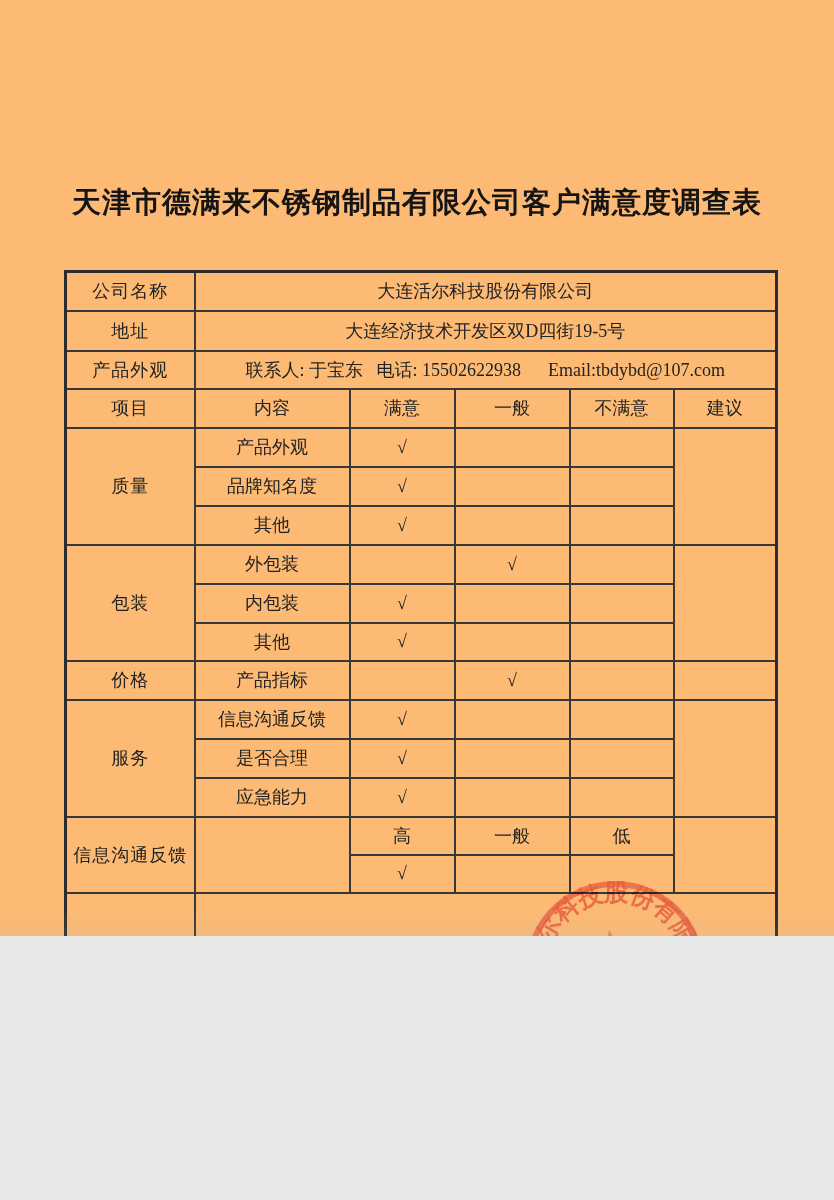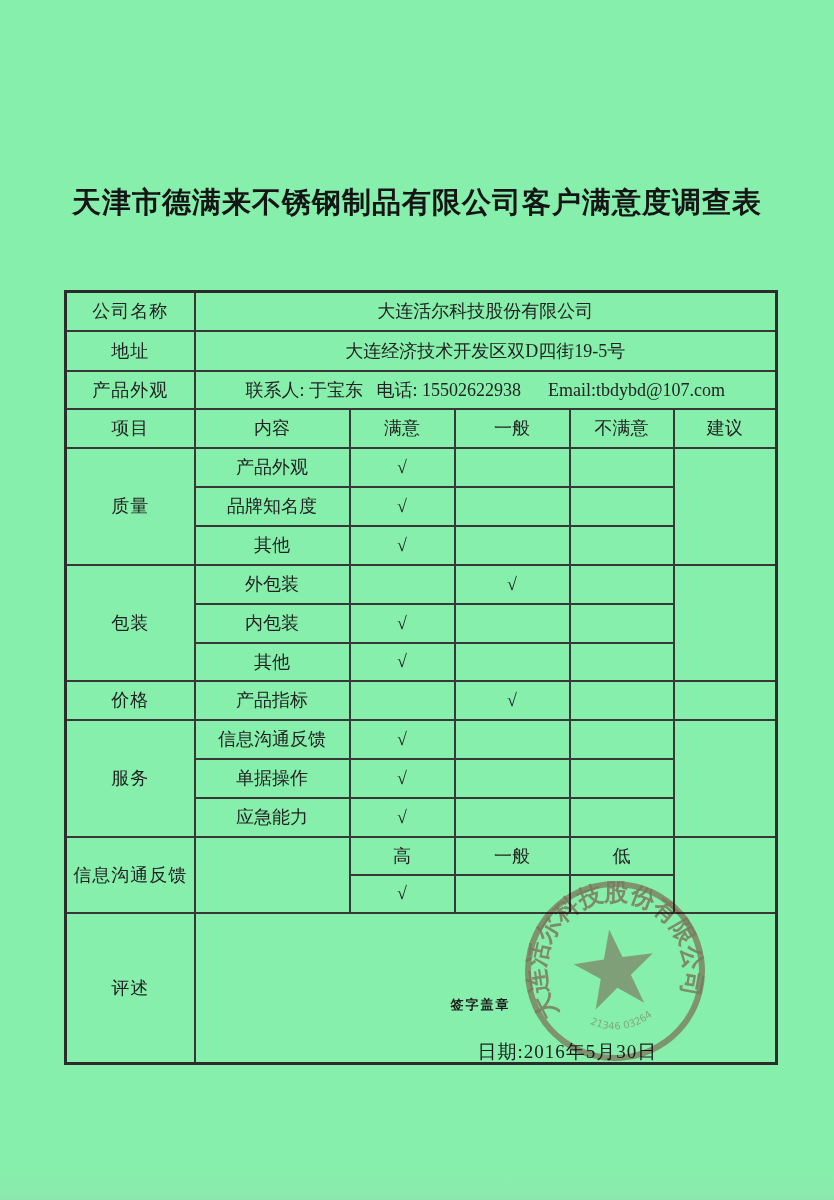--- a/index.html
+++ b/index.html
@@ -1,37 +1,37 @@
 <!DOCTYPE html>
 <html><head>
 <meta charset="utf-8">
 <style>
   html,body{margin:0;padding:0;background:#e8e8e8;}
   .page{
     position:relative;
-    width:834px;height:1200px;
+    width:834px;height:936px;
     margin:0 auto;
-    background:#86efac;
+    background:#fdba74;
     overflow:hidden;
     font-family:"Liberation Serif","DejaVu Serif",serif;
     color:#1d1d1d;
   }
   .doc-title{
     position:absolute;
     top:183px;left:0;right:0;
     text-align:center;
     font-size:29px;
     font-weight:bold;
     letter-spacing:1px;
     color:#151515;
     margin:0;
   }
   table.survey{
     position:absolute;
-    left:64px;top:290px;
+    left:64px;top:270px;
     width:711px;
     border-collapse:collapse;
     table-layout:fixed;
     font-size:18px;
     color:#222;
   }
   table.survey td{
     border:2px solid #383838;
     text-align:center;
     vertical-align:middle;
@@ -158,21 +158,21 @@
 
       <tr style="height:39px">
         <td rowspan="3" class="label-col">服务</td>
         <td>信息沟通反馈</td>
         <td class="check">√</td>
         <td class="check"></td>
         <td class="check"></td>
         <td rowspan="3"></td>
       </tr>
       <tr style="height:39px">
-        <td>单据操作</td>
+        <td>是否合理</td>
         <td class="check">√</td>
         <td class="check"></td>
         <td class="check"></td>
       </tr>
       <tr style="height:39px">
         <td>应急能力</td>
         <td class="check">√</td>
         <td class="check"></td>
         <td class="check"></td>
       </tr>

